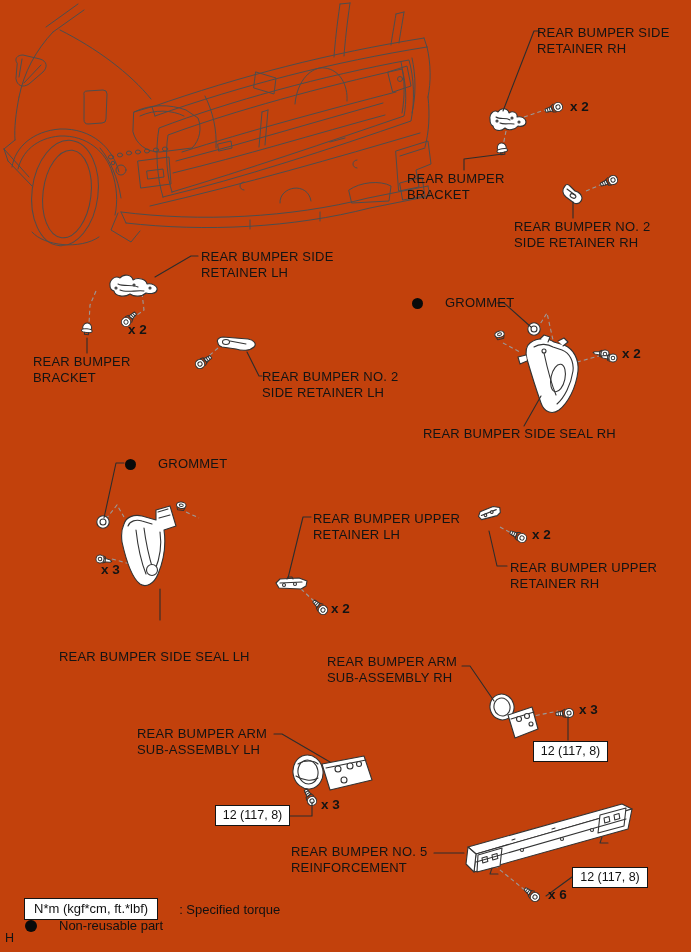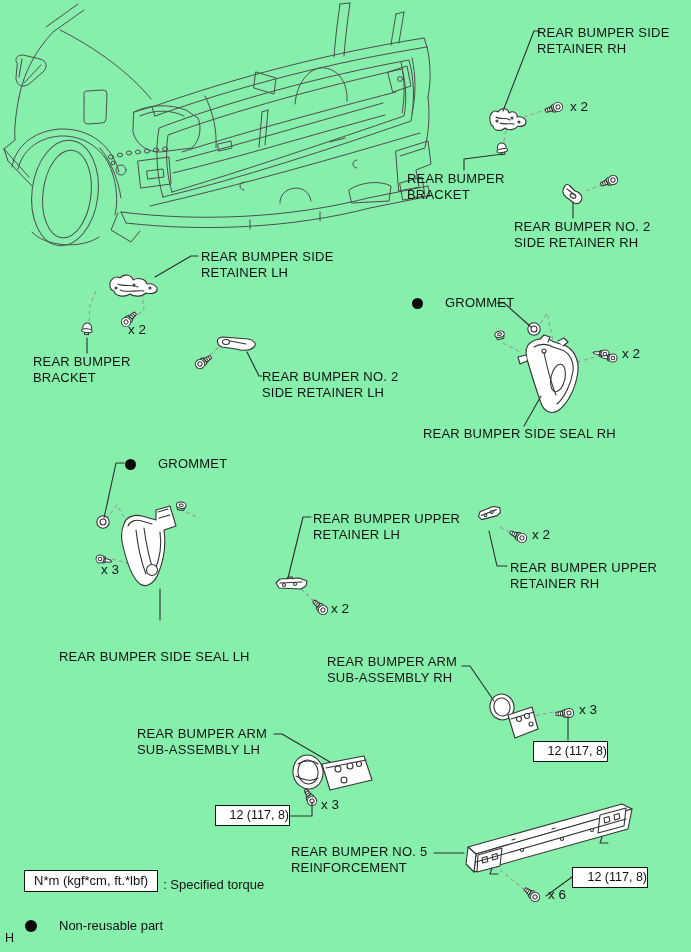--- a/index.html
+++ b/index.html
@@ -1,30 +1,30 @@
 <!DOCTYPE html>
 <html><head>
 <meta charset="utf-8">
 <style>
   html,body{margin:0;padding:0;background:#fff;}
   .stage{
-    position:relative;width:691px;height:952px;background:#86efac;overflow:hidden;
+    position:relative;width:691px;height:952px;background:#c2410c;overflow:hidden;
     font-family:"Liberation Sans", sans-serif;color:#111;
   }
   .art{position:absolute;left:0;top:0;}
   .lbl{
     position:absolute;font-size:13px;line-height:16px;letter-spacing:.2px;
     white-space:pre-line;color:#141414;
   }
   .qty{
-    position:absolute;font-size:13.5px;line-height:14px;color:#141414;white-space:nowrap;
+    position:absolute;font-size:13.5px;line-height:14px;color:#141414;white-space:nowrap;font-weight:bold;
   }
   .tq{
     position:absolute;box-sizing:border-box;border:1.6px solid #141414;background:#fff;
-    font-size:12.5px;line-height:18px;text-align:right;white-space:nowrap;
+    font-size:12.5px;line-height:18px;text-align:center;white-space:nowrap;
   }
   .row{position:absolute;display:flex;align-items:center;gap:22px;white-space:nowrap;}
   .dot{width:11px;height:11px;border-radius:50%;background:#0a0a0a;flex:0 0 auto;}
   .dot.big{width:12px;height:12px;}
   .legend-caption{font-size:13px;}
   .legend-box{
     box-sizing:border-box;border:1.6px solid #141414;background:#fff;height:22px;
     font-size:13px;line-height:19px;text-align:center;padding:0 9px;
   }
   .pagemark{position:absolute;font-size:12.5px;color:#141414;}
@@ -360,21 +360,21 @@
   <div class="qty" style="left:331px;top:602px;">x 2</div>
   <div class="qty" style="left:532px;top:528px;">x 2</div>
   <div class="qty" style="left:579px;top:703px;">x 3</div>
   <div class="qty" style="left:321px;top:798px;">x 3</div>
   <div class="qty" style="left:548px;top:888px;">x 6</div>
 
   <div class="tq" style="left:533px;top:741px;width:75px;height:21px;">12 (117, 8)</div>
   <div class="tq" style="left:215px;top:805px;width:75px;height:21px;">12 (117, 8)</div>
   <div class="tq" style="left:572px;top:867px;width:76px;height:21px;">12 (117, 8)</div>
 
-  <div class="row" style="left:24px;top:870px;gap:5px;align-items:flex-end;">
+  <div class="row" style="left:24px;top:898px;gap:21px;">
     <span class="legend-box">N*m (kgf*cm, ft.*lbf)</span>
     <span class="legend-caption">: Specified torque</span>
   </div>
   <div class="row" style="left:25px;top:918px;">
     <span class="dot big"></span>
     <span class="legend-caption">Non-reusable part</span>
   </div>
   <div class="pagemark" style="left:5px;top:931px;">H</div>
 
 </div>

